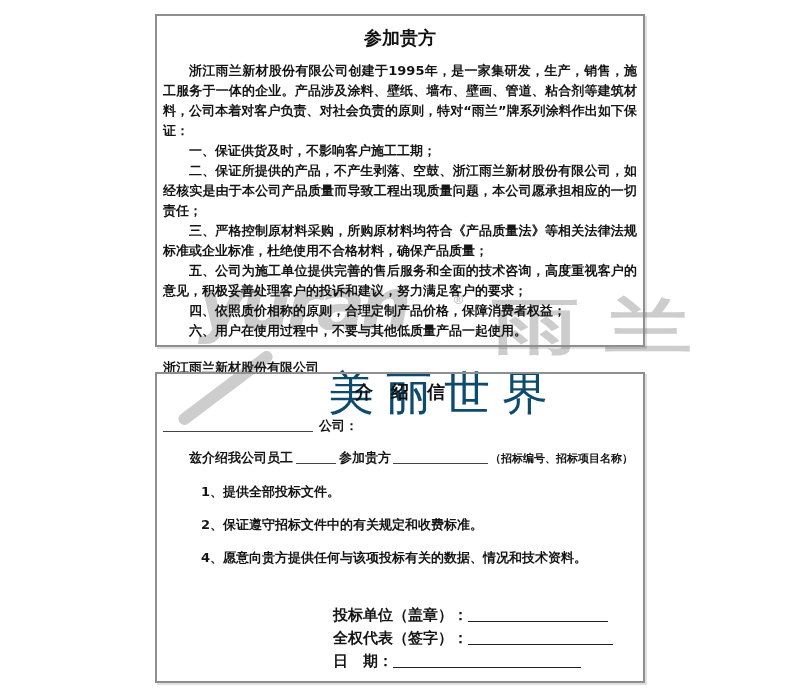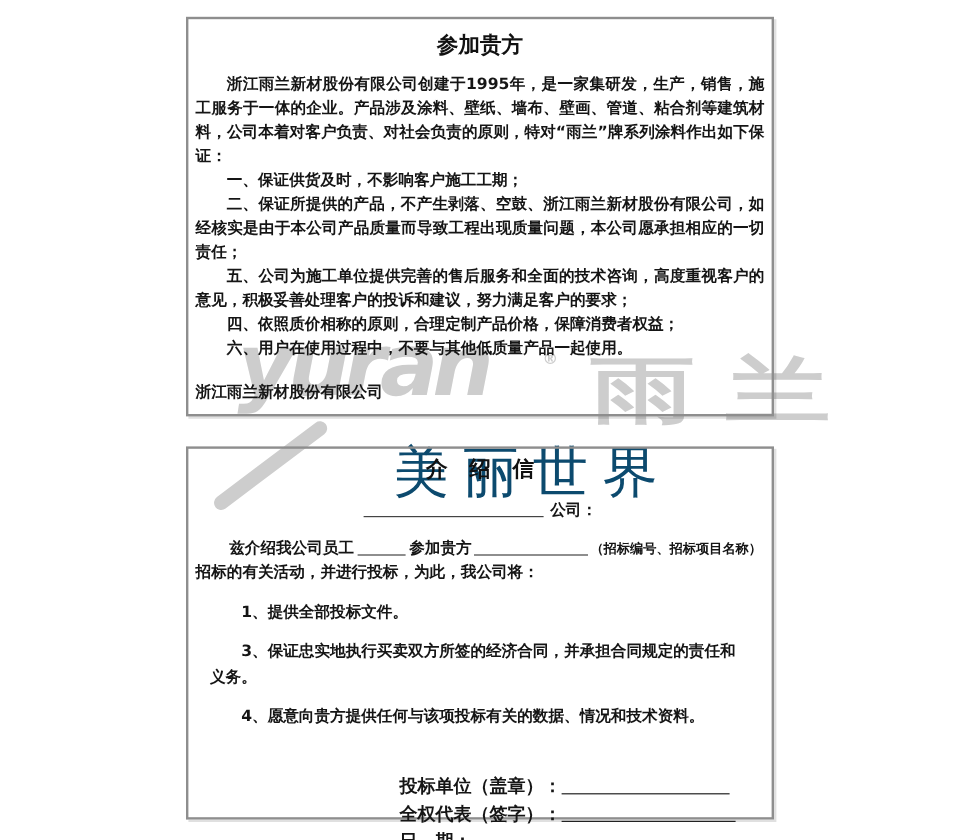--- a/index.html
+++ b/index.html
@@ -50,21 +50,21 @@
   }
   .doc2 h1{margin:6px 0 0 0;}
 
   .doc1 p{
     margin:0;font-size:13px;line-height:20px;
     text-align:justify;text-justify:inter-ideograph;
   }
   .para{text-indent:2em;}
   .sig1{margin-top:17px !important;text-align:left;text-indent:0;}
 
-  .doc2 .line{font-size:13px;line-height:20px;white-space:nowrap;text-align:center;}
+  .doc2 .line{font-size:13px;line-height:20px;white-space:nowrap;}
   .company-line{margin-top:12px;}
   .blank{
     display:inline-block;border-bottom:1.5px solid #444;
     height:14px;vertical-align:-2px;
   }
   .blank-company{width:150px;margin-right:6px;}
   .blank-emp{width:40px;margin:0 3px;}
   .blank-proj{width:95px;margin:0 2px;}
   .body-line1{margin-top:12px;padding-left:26px;}
   .paren{font-size:11px;}
@@ -89,41 +89,41 @@
     <span class="wm-brand">雨兰</span>
     <span class="wm-slogan">美丽世界</span>
     <div class="wm-tail"></div>
   </div>
 
   <section class="doc doc1">
     <h1>参加贵方</h1>
     <p class="para">浙江雨兰新材股份有限公司创建于1995年，是一家集研发，生产，销售，施工服务于一体的企业。产品涉及涂料、壁纸、墙布、壁画、管道、粘合剂等建筑材料，公司本着对客户负责、对社会负责的原则，特对“雨兰”牌系列涂料作出如下保证：</p>
     <p class="para">一、保证供货及时，不影响客户施工工期；</p>
     <p class="para">二、保证所提供的产品，不产生剥落、空鼓、浙江雨兰新材股份有限公司，如经核实是由于本公司产品质量而导致工程出现质量问题，本公司愿承担相应的一切责任；</p>
+    <p class="para">三、严格控制原材料采购，所购原材料均符合《产品质量法》等相关法律法规标准或企业标准，杜绝使用不合格材料，确保产品质量；</p>
     <p class="para">五、公司为施工单位提供完善的售后服务和全面的技术咨询，高度重视客户的意见，积极妥善处理客户的投诉和建议，努力满足客户的要求；</p>
     <p class="para">四、依照质价相称的原则，合理定制产品价格，保障消费者权益；</p>
     <p class="para">六、用户在使用过程中，不要与其他低质量产品一起使用。</p>
     <p class="sig1">浙江雨兰新材股份有限公司</p>
   </section>
 
   <section class="doc doc2">
     <h1>介　绍　信</h1>
 
     <div class="line company-line">
       <span class="blank blank-company"></span><span>公司：</span>
     </div>
 
     <div class="line body-line1">
       <span>兹介绍我公司员工</span><span class="blank blank-emp"></span><span>参加贵方</span><span class="blank blank-proj"></span><span class="paren">（招标编号、招标项目名称）</span>
     </div>
 
-    <p class="body2">招标的有关活动，并进行投标，为此，我公司将：</p>
 
     <p class="item">1、提供全部投标文件。</p>
-    <p class="item">3、保证忠实地执行买卖双方所签的经济合同，并承担合同规定的责任和义务。</p>
+    <p class="item">2、保证遵守招标文件中的有关规定和收费标准。</p>
     <p class="item">4、愿意向贵方提供任何与该项投标有关的数据、情况和技术资料。</p>
 
     <div class="sigblock">
       <div class="sigrow">
         <span>投标单位（盖章）：</span><span class="blank sig-blank sig-blank-0"></span>
       </div>
       <div class="sigrow">
         <span>全权代表（签字）：</span><span class="blank sig-blank sig-blank-1"></span>
       </div>
       <div class="sigrow">

